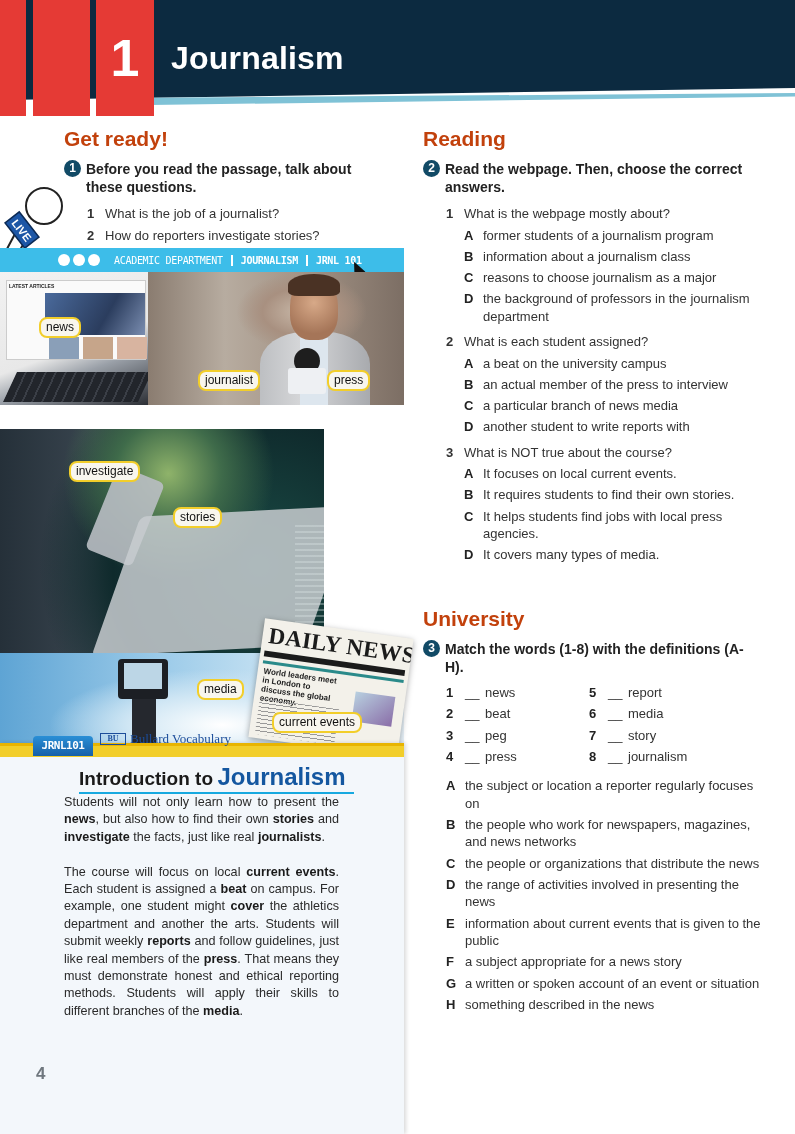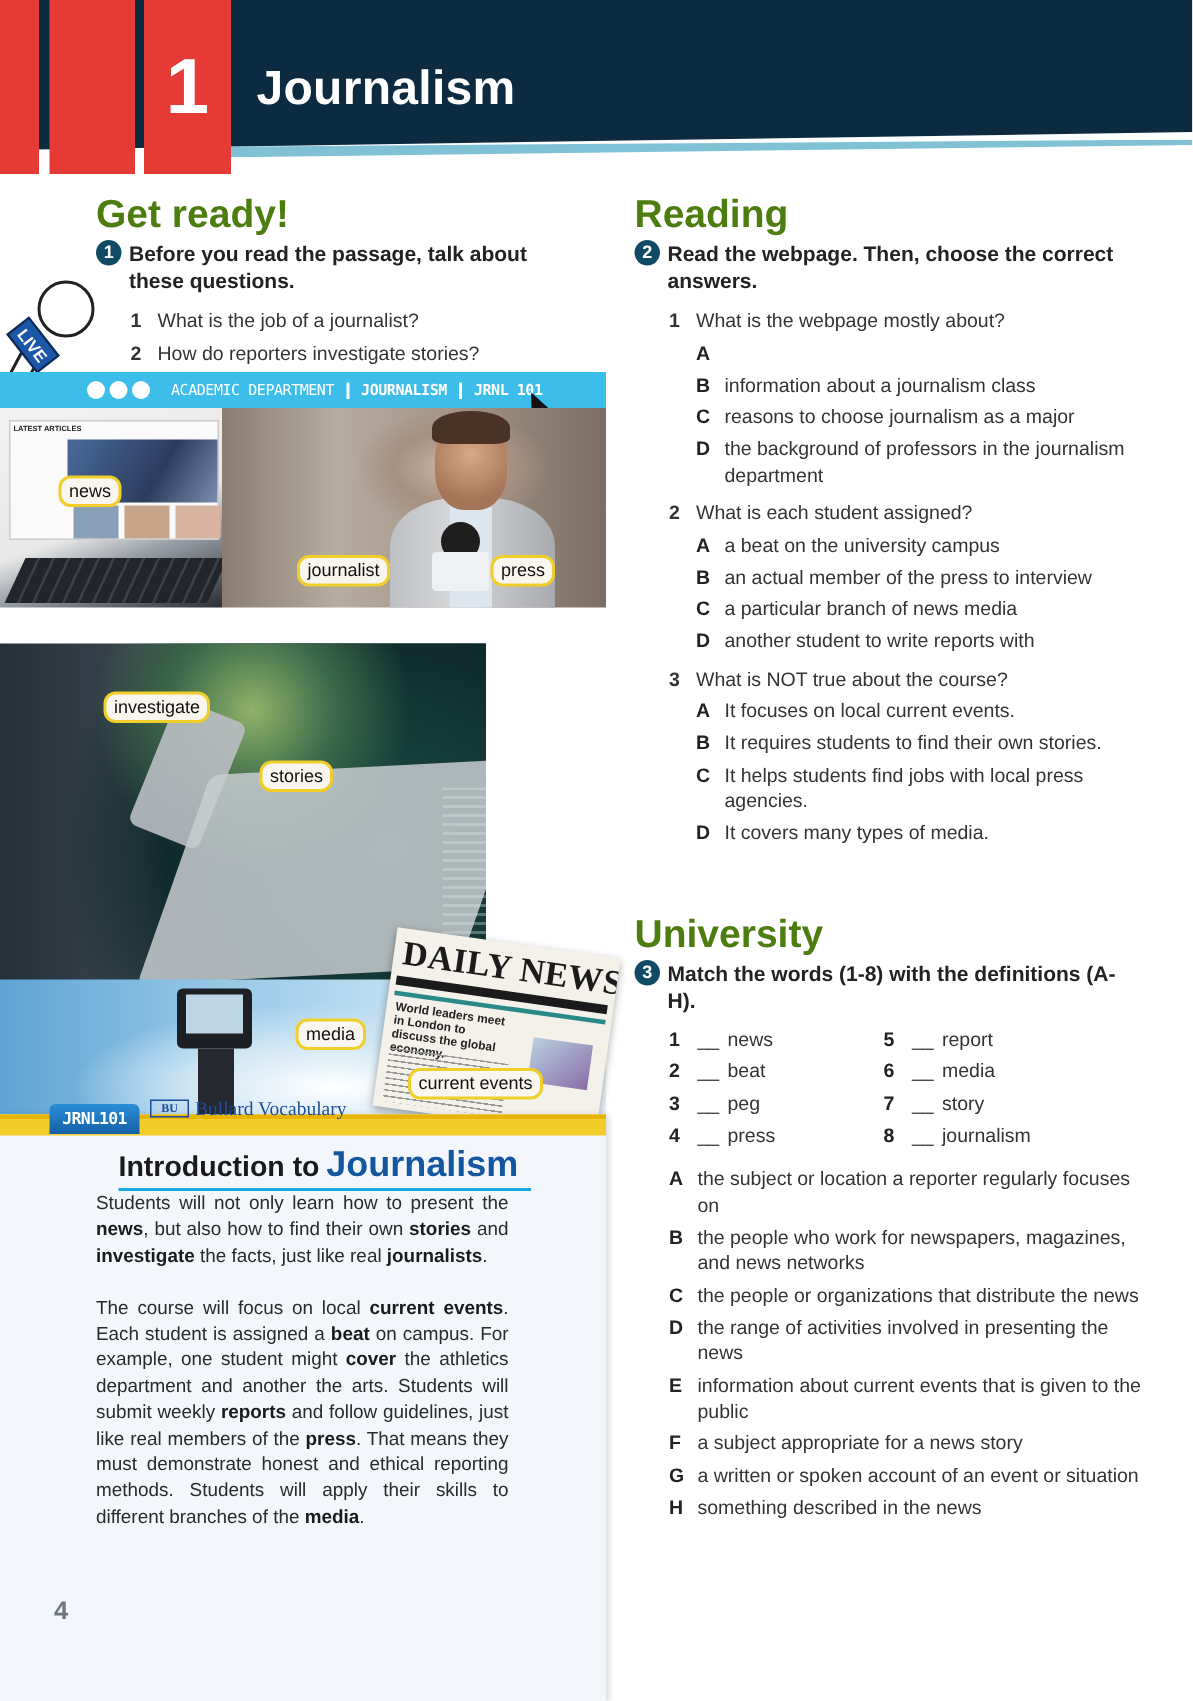--- a/index.html
+++ b/index.html
@@ -13,21 +13,21 @@
   .header-stripe { position: absolute; left: 150px; top: 93px; width: 645px; height: 12px; background: #7fc2d6;
     clip-path: polygon(0 40%, 100% 0, 100% 30%, 0 100%); }
   .red-bar { position: absolute; top: 0; height: 116px; background: #e53a35; }
   .red1 { left: 0; width: 26px; }
   .red2 { left: 33px; width: 57px; }
   .red3 { left: 96px; width: 58px; }
   .unit-num { position: absolute; left: 96px; top: 30px; width: 58px; text-align: center; color: #fff; font-weight: bold; font-size: 52px; line-height: 56px; }
   .unit-title { position: absolute; left: 171px; top: 40px; color: #fff; font-size: 32px; font-weight: bold; letter-spacing: 0.2px; }
 
   
-  .sec-title { position: absolute; font-size: 26px; font-weight: bold; color: #4d7c0f; }
+  .sec-title { position: absolute; font-size: 21px; font-weight: bold; color: #c2410c; }
   .task { position: absolute; font-size: 14px; font-weight: bold; color: #222; line-height: 18px; }
   .task-num { display: inline-block; width: 17px; height: 17px; border-radius: 50%; background: #114a66; color: #fff; font-size: 12px; text-align: center; line-height: 17px; margin-right: 5px; vertical-align: top; }
   .task-text { display: inline-block; vertical-align: top; }
 
   .q-list { position: absolute; font-size: 13px; color: #333; }
   .q-row { display: flex; line-height: 17px; margin-bottom: 4.5px; }
   .q-n { width: 18px; font-weight: bold; flex: none; }
 
   
   .mic { position: absolute; left: 0; top: 170px; width: 64px; height: 110px; }
@@ -240,20 +240,21 @@
 </div>
 <div class="q-list" style="left:446px; top:205px; width:320px;" id="reading-questions">
     <div>
       <div class="q-row">
         <span class="q-n">1</span>
         <span>What is the webpage mostly about?</span>
       </div>
       <div class="ans-list">
         <div class="ans-row">
           <span class="ans-l">A</span>
+          <span>former students of a journalism program</span>
         </div>
         <div class="ans-row">
           <span class="ans-l">B</span>
           <span>information about a journalism class</span>
         </div>
         <div class="ans-row">
           <span class="ans-l">C</span>
           <span>reasons to choose journalism as a major</span>
         </div>
         <div class="ans-row">

